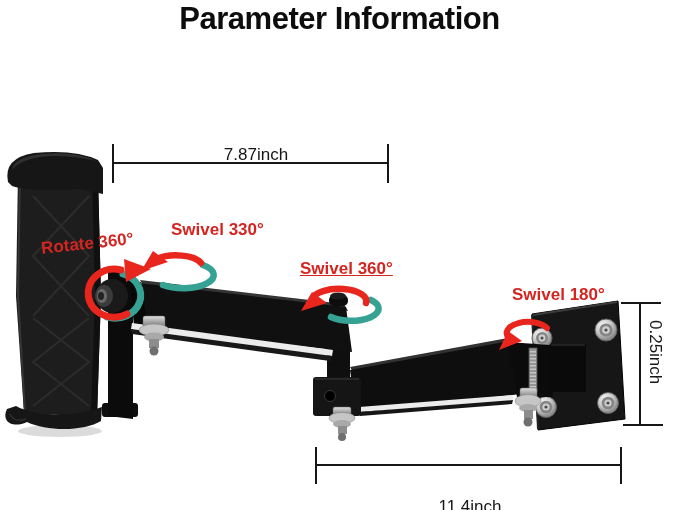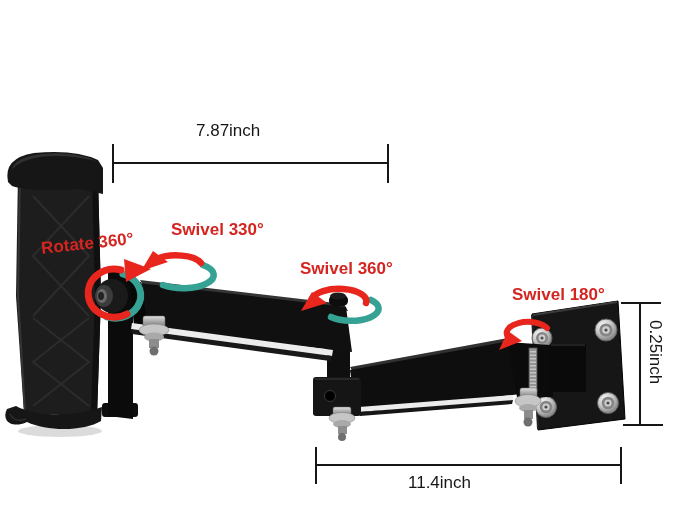--- a/index.html
+++ b/index.html
@@ -13,21 +13,21 @@
     font-size:31px;font-weight:900;letter-spacing:-0.5px;color:#0d0d0d;
   }
   .annot{
     position:absolute;font-size:17px;font-weight:700;color:#d42520;
     white-space:nowrap;line-height:1.1;
   }
   .annot.tilt{transform:rotate(-6deg);}
   .dim-label{
     position:absolute;font-size:17px;color:#161616;white-space:nowrap;line-height:1.1;
   }
-  .dim-label.center{}
+  .dim-label.center{text-align:center;margin-top:24px;}
   .dim-label.vertical{writing-mode:vertical-rl;}
   .dim-line{position:absolute;background:#161616;}
 </style>
 </head>
 <body>
 
 <div class="stage">
 
   <svg width="679" height="510" viewBox="0 0 679 510">
     <defs>
@@ -175,34 +175,35 @@
       <path d="M366 303 A27 12 0 0 0 312 299" fill="none" stroke="#e8261d" stroke-width="6.5"></path>
       <polygon points="301,311 312,292 327,303" fill="#e8261d"></polygon>
     </g>
 
     <g stroke-linecap="round">
       <path d="M547 328 A21 11 0 0 0 509 338" fill="none" stroke="#e8261d" stroke-width="6"></path>
       <polygon points="499,350 508,331 522,341" fill="#e8261d"></polygon>
     </g>
   </svg>
 
+  <div class="title">Parameter Information</div>
 
   <div class="dim-label center" style="left:196px;top:122px;width:120px;">7.87inch</div>
   <div class="dim-line" style="left:113px;top:162px;width:275px;height:2px;"></div>
   <div class="dim-line" style="left:112px;top:144px;width:2px;height:39px;"></div>
   <div class="dim-line" style="left:387px;top:144px;width:2px;height:39px;"></div>
 
   <div class="dim-label vertical" style="left:645px;top:320px;">0.25inch</div>
   <div class="dim-line" style="left:639px;top:303px;width:2px;height:122px;"></div>
   <div class="dim-line" style="left:621px;top:302px;width:40px;height:2px;"></div>
   <div class="dim-line" style="left:623px;top:424px;width:40px;height:2px;"></div>
 
   <div class="dim-line" style="left:316px;top:464px;width:305px;height:2px;"></div>
   <div class="dim-line" style="left:315px;top:447px;width:2px;height:37px;"></div>
   <div class="dim-line" style="left:620px;top:447px;width:2px;height:37px;"></div>
   <div class="dim-label center" style="left:408px;top:474px;width:124px;">11.4inch</div>
 
   <div class="annot tilt" style="left:41px;top:235px;">Rotate 360°</div>
   <div class="annot" style="left:171px;top:221px;">Swivel 330°</div>
-  <div class="annot" style="left:300px;top:260px;">Swivel 360°</div>
+  <div class="annot" style="left:300px;top:260px;text-decoration:underline;">Swivel 360°</div>
   <div class="annot" style="left:512px;top:286px;text-align:center;">Swivel 180°</div>
 
 </div>
 
 </body></html>

